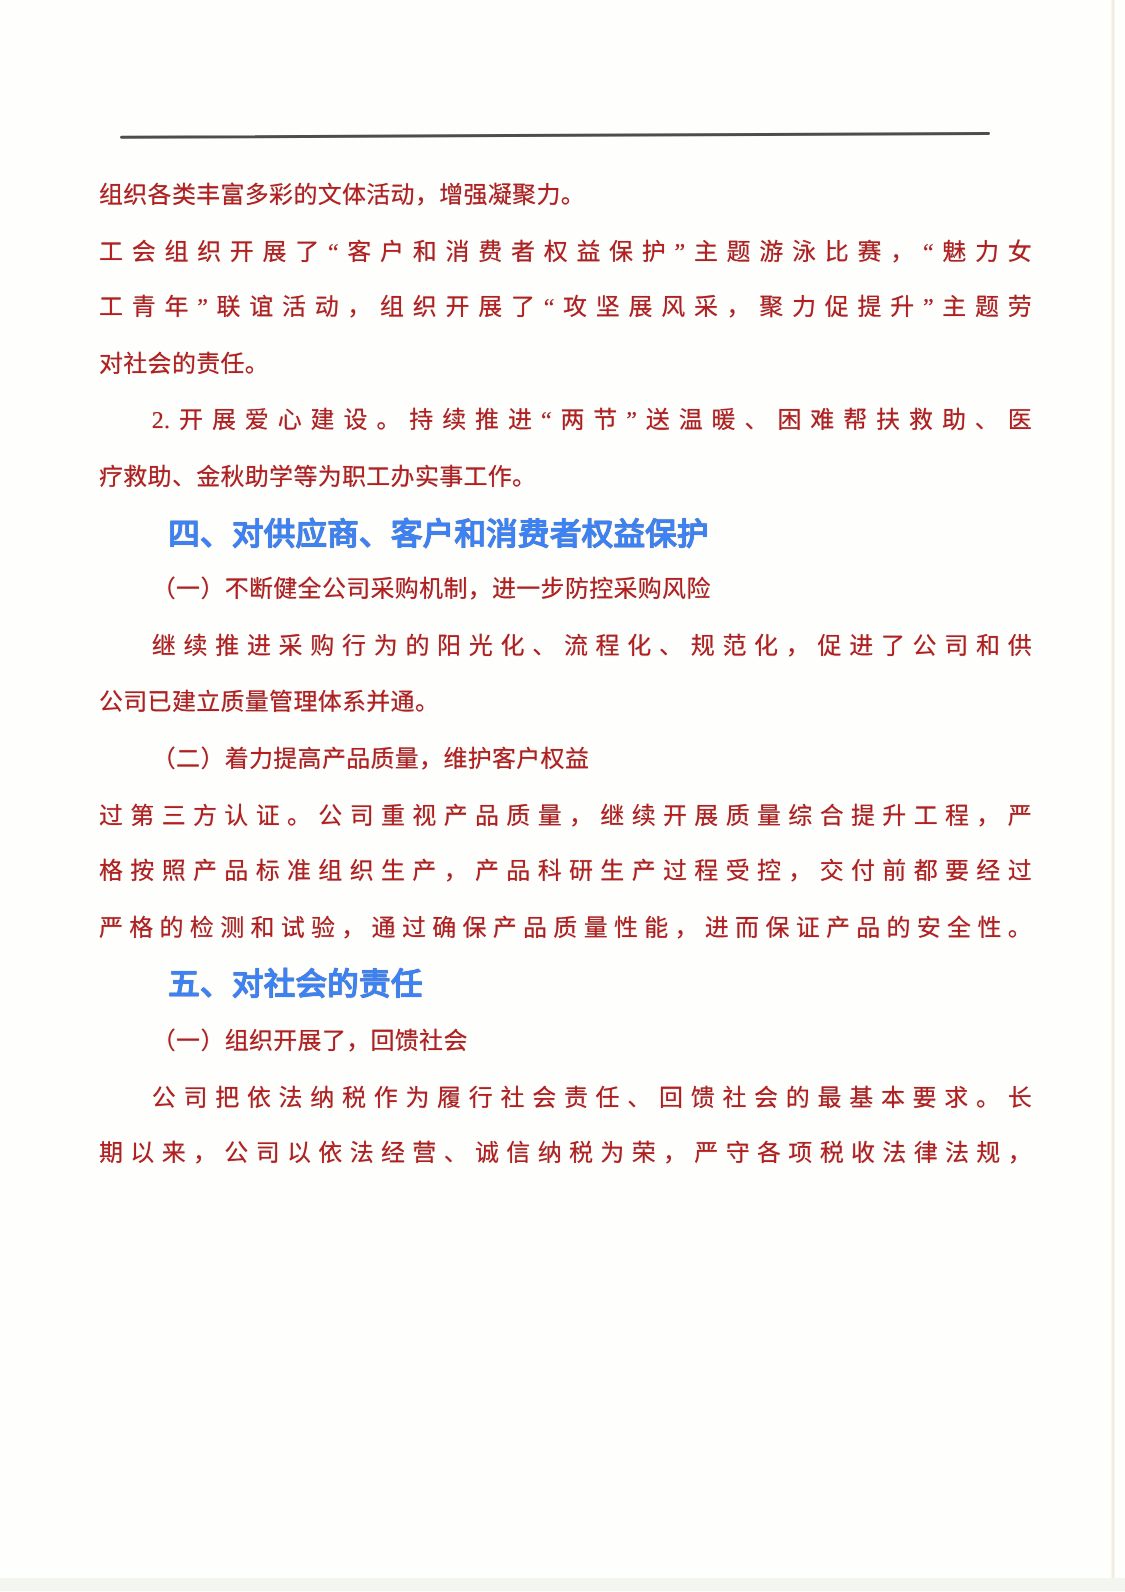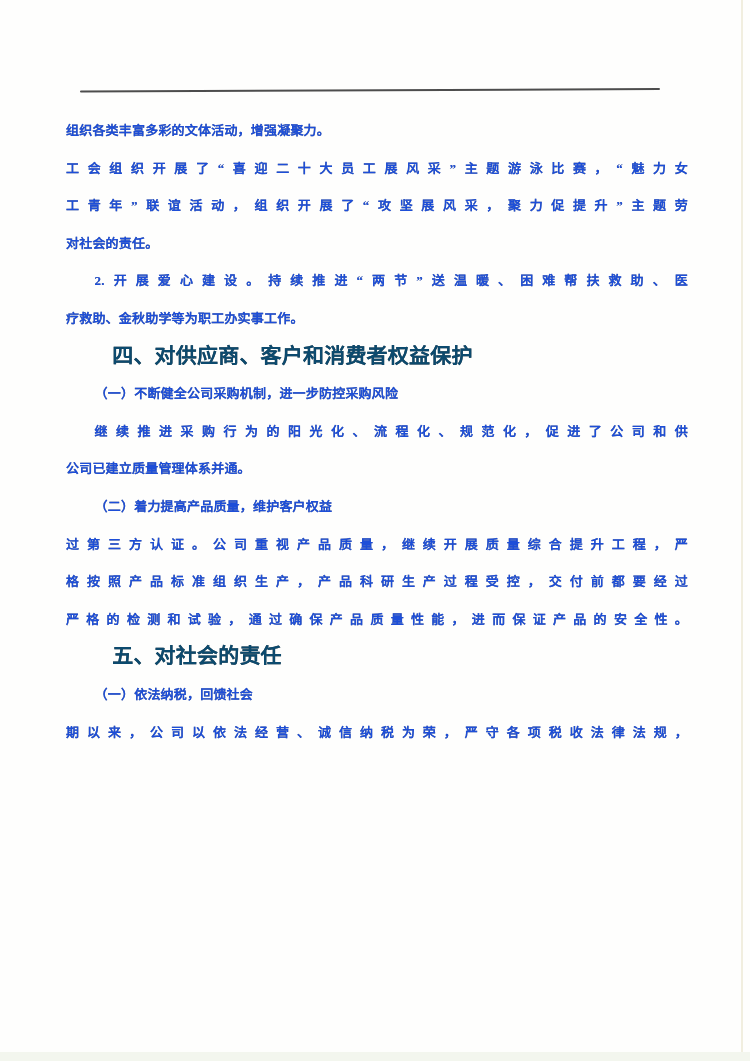--- a/index.html
+++ b/index.html
@@ -51,63 +51,63 @@
   }
   .text-block {
     position: absolute;
     left: 66px;
     top: 112px;
     width: 622px;
   }
   .ln {
     height: 37.6px;
     line-height: 37.6px;
-    font-size: 13px;
-    color: #1d4ed8;
+    font-size: 16px;
+    color: #b91c1c;
     letter-spacing: 0.2px;
     text-shadow: 0 0 0.6px rgba(70, 70, 70, 0.65);
     white-space: normal;
-    font-weight: bold;
   }
   .indent {
     text-indent: 2.2em;
   }
   .just {
     text-align: justify;
     text-align-last: justify;
     text-justify: inter-character;
   }
   .heading {
     font-weight: 700;
     font-size: 21px;
-    color: #0c4a6e;
+    color: #3b82f6;
     text-shadow: 0 0 0.5px rgba(30, 30, 30, 0.8);
   }
 </style>
 </head>
 <body>
 
 <div class="paper">
   <div class="header-rule"></div>
 
   <div class="text-block">
     <div class="ln">组织各类丰富多彩的文体活动，增强凝聚力。</div>
-    <div class="ln just">工会组织开展了“喜迎二十大员工展风采”主题游泳比赛，“魅力女</div>
+    <div class="ln just">工会组织开展了“客户和消费者权益保护”主题游泳比赛，“魅力女</div>
     <div class="ln just">工青年”联谊活动，组织开展了“攻坚展风采，聚力促提升”主题劳</div>
     <div class="ln">对社会的责任。</div>
     <div class="ln indent just">2.开展爱心建设。持续推进“两节”送温暖、困难帮扶救助、医</div>
     <div class="ln">疗救助、金秋助学等为职工办实事工作。</div>
     <div class="ln indent heading">四、对供应商、客户和消费者权益保护</div>
     <div class="ln indent">（一）不断健全公司采购机制，进一步防控采购风险</div>
     <div class="ln indent just">继续推进采购行为的阳光化、流程化、规范化，促进了公司和供</div>
     <div class="ln">公司已建立质量管理体系并通。</div>
     <div class="ln indent">（二）着力提高产品质量，维护客户权益</div>
     <div class="ln just">过第三方认证。公司重视产品质量，继续开展质量综合提升工程，严</div>
     <div class="ln just">格按照产品标准组织生产，产品科研生产过程受控，交付前都要经过</div>
     <div class="ln just">严格的检测和试验，通过确保产品质量性能，进而保证产品的安全性。</div>
     <div class="ln indent heading">五、对社会的责任</div>
-    <div class="ln indent">（一）依法纳税，回馈社会</div>
+    <div class="ln indent">（一）组织开展了，回馈社会</div>
+    <div class="ln indent just">公司把依法纳税作为履行社会责任、回馈社会的最基本要求。长</div>
     <div class="ln just">期以来，公司以依法经营、诚信纳税为荣，严守各项税收法律法规，</div>
   </div>
 
   <div class="edge-right"></div>
   <div class="edge-bottom"></div>
 </div>
 
 </body></html>

